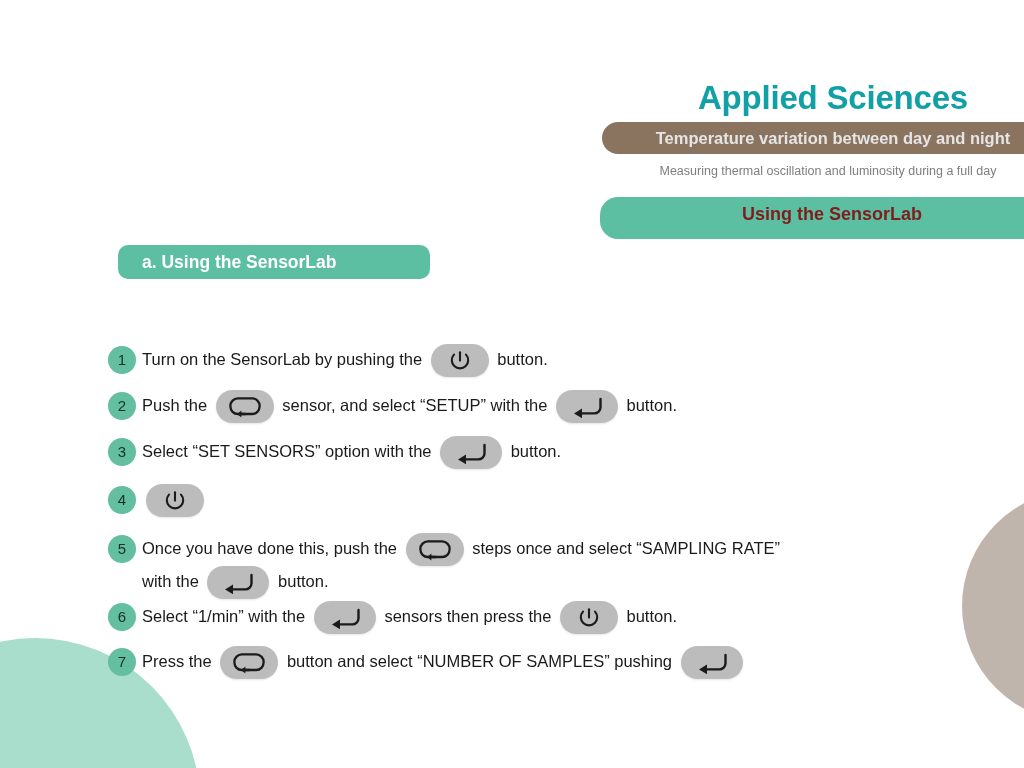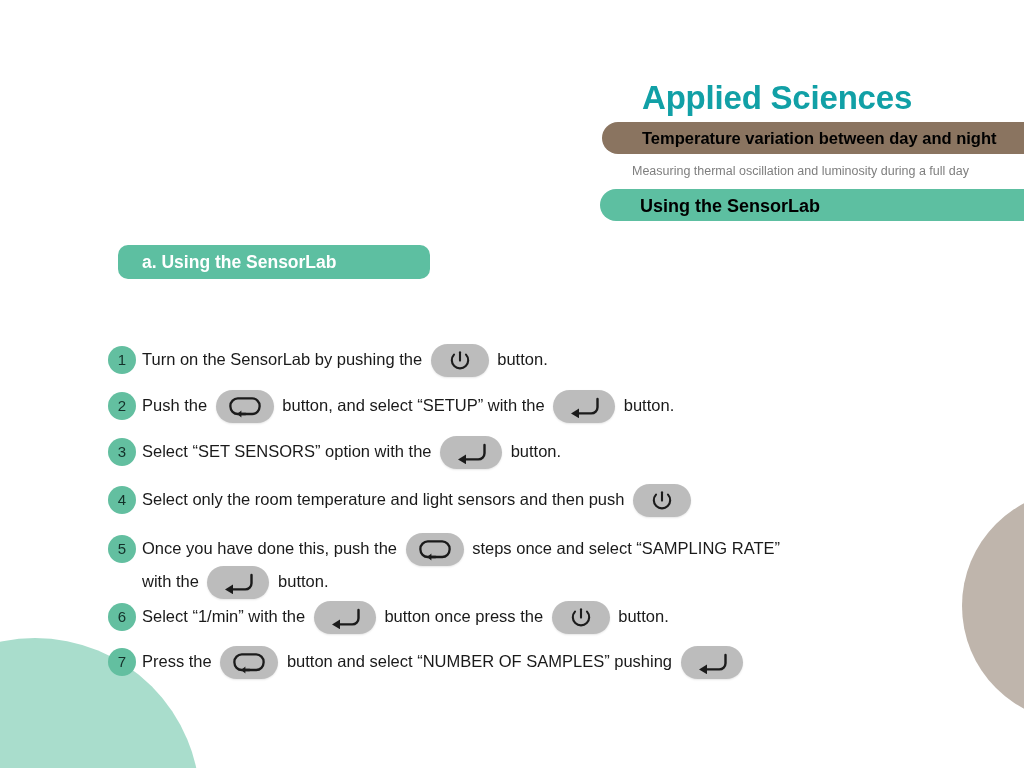--- a/index.html
+++ b/index.html
@@ -38,57 +38,58 @@
     background: #bfb5ac;
   }
 
   
   .header {
     position: absolute;
     left: 600px;
     top: 78px;
     width: 424px;
     z-index: 3;
+    text-align: center;
   }
   .brand-title {
     font-size: 33px;
     font-weight: bold;
     color: #11a0a6;
     letter-spacing: -0.2px;
     margin: 0 0 4px 42px;
     line-height: 40px;
     white-space: nowrap;
   }
   .topic-bar {
     background: #8a7460;
     border-radius: 16px 0 0 16px;
     height: 32px;
     line-height: 32px;
     margin-left: 2px;
     padding-left: 40px;
-    color: #000000;
+    color: #e5e5e5;
     font-size: 16.5px;
     font-weight: bold;
     white-space: nowrap;
     box-sizing: border-box;
   }
   .topic-sub {
     margin: 10px 0 0 32px;
     font-size: 12.5px;
     color: #7e7e7e;
     white-space: nowrap;
   }
   .section-bar-top {
-    margin-top: 11px;
+    margin-top: 19px;
     background: #5dbfa1;
     border-radius: 18px 0 0 18px;
-    height: 32px;
+    height: 42px;
     line-height: 35px;
     padding-left: 40px;
-    color: #000000;
+    color: #7f1d1d;
     font-size: 18px;
     font-weight: bold;
     white-space: nowrap;
     box-sizing: border-box;
   }
 
   
   .content {
     position: absolute;
     left: 0;
@@ -201,56 +202,56 @@
               <path d="M 13 4.2 L 13 12.6" stroke="#1b1b1b" stroke-width="2.1" fill="none" stroke-linecap="round"></path>
               <path d="M 7.0 6.6 A 8.2 8.2 0 1 0 19.0 6.6" stroke="#1b1b1b" stroke-width="2.1" fill="none" stroke-linecap="round"></path>
             </svg></span><span class="t"> button.</span></span>
       </div>
       <div class="step" style="margin-bottom: 13px;">
         <span class="step-badge">2</span>
         <span class="step-text"><span class="t">Push the </span><span class="btn-glyph btn-loop"><svg width="34" height="22" viewBox="0 0 34 22">
               <rect x="2.4" y="2.4" width="29.2" height="15.6" rx="7.4" ry="7.4" stroke="#1b1b1b" stroke-width="2.3" fill="none"></rect>
               <path d="M 17.5 18.0 L 11.0 18.0" stroke="#1b1b1b" stroke-width="2.3" fill="none" stroke-linecap="round"></path>
               <path d="M 13.4 14.6 L 9.2 18.0 L 13.4 21.4 Z" fill="#1b1b1b"></path>
-            </svg></span><span class="t"> button, and select “SETUP” with the </span><span class="btn-glyph btn-enter"><svg width="36" height="22" viewBox="0 0 36 22">
+            </svg></span><span class="t"> sensor, and select “SETUP” with the </span><span class="btn-glyph btn-enter"><svg width="36" height="22" viewBox="0 0 36 22">
               <path d="M 31.5 3.0 L 31.5 11.2 A 6.2 6.2 0 0 1 25.3 17.4 L 10.0 17.4" stroke="#1b1b1b" stroke-width="2.4" fill="none" stroke-linecap="round" stroke-linejoin="round"></path>
               <path d="M 13.0 12.6 L 5.0 17.4 L 13.0 22.2 Z" fill="#1b1b1b"></path>
             </svg></span><span class="t"> button.</span></span>
       </div>
       <div class="step" style="margin-bottom: 15px;">
         <span class="step-badge">3</span>
         <span class="step-text"><span class="t">Select “SET SENSORS” option with the </span><span class="btn-glyph btn-enter"><svg width="36" height="22" viewBox="0 0 36 22">
               <path d="M 31.5 3.0 L 31.5 11.2 A 6.2 6.2 0 0 1 25.3 17.4 L 10.0 17.4" stroke="#1b1b1b" stroke-width="2.4" fill="none" stroke-linecap="round" stroke-linejoin="round"></path>
               <path d="M 13.0 12.6 L 5.0 17.4 L 13.0 22.2 Z" fill="#1b1b1b"></path>
             </svg></span><span class="t"> button.</span></span>
       </div>
       <div class="step" style="margin-bottom: 16px;">
         <span class="step-badge">4</span>
-        <span class="step-text"><span class="t">Select only the room temperature and light sensors and then push </span><span class="btn-glyph btn-power"><svg width="26" height="26" viewBox="0 0 26 26">
+        <span class="step-text"><span class="btn-glyph btn-power"><svg width="26" height="26" viewBox="0 0 26 26">
               <path d="M 13 4.2 L 13 12.6" stroke="#1b1b1b" stroke-width="2.1" fill="none" stroke-linecap="round"></path>
               <path d="M 7.0 6.6 A 8.2 8.2 0 1 0 19.0 6.6" stroke="#1b1b1b" stroke-width="2.1" fill="none" stroke-linecap="round"></path>
             </svg></span></span>
       </div>
       <div class="step" style="margin-bottom: 2px;">
         <span class="step-badge">5</span>
         <span class="step-text"><span class="t">Once you have done this, push the </span><span class="btn-glyph btn-loop"><svg width="34" height="22" viewBox="0 0 34 22">
               <rect x="2.4" y="2.4" width="29.2" height="15.6" rx="7.4" ry="7.4" stroke="#1b1b1b" stroke-width="2.3" fill="none"></rect>
               <path d="M 17.5 18.0 L 11.0 18.0" stroke="#1b1b1b" stroke-width="2.3" fill="none" stroke-linecap="round"></path>
               <path d="M 13.4 14.6 L 9.2 18.0 L 13.4 21.4 Z" fill="#1b1b1b"></path>
             </svg></span><span class="t"> steps once and select “SAMPLING RATE”</span><br><span class="t">with the </span><span class="btn-glyph btn-enter"><svg width="36" height="22" viewBox="0 0 36 22">
               <path d="M 31.5 3.0 L 31.5 11.2 A 6.2 6.2 0 0 1 25.3 17.4 L 10.0 17.4" stroke="#1b1b1b" stroke-width="2.4" fill="none" stroke-linecap="round" stroke-linejoin="round"></path>
               <path d="M 13.0 12.6 L 5.0 17.4 L 13.0 22.2 Z" fill="#1b1b1b"></path>
             </svg></span><span class="t"> button.</span></span>
       </div>
       <div class="step" style="margin-bottom: 12px;">
         <span class="step-badge">6</span>
         <span class="step-text"><span class="t">Select “1/min” with the </span><span class="btn-glyph btn-enter"><svg width="36" height="22" viewBox="0 0 36 22">
               <path d="M 31.5 3.0 L 31.5 11.2 A 6.2 6.2 0 0 1 25.3 17.4 L 10.0 17.4" stroke="#1b1b1b" stroke-width="2.4" fill="none" stroke-linecap="round" stroke-linejoin="round"></path>
               <path d="M 13.0 12.6 L 5.0 17.4 L 13.0 22.2 Z" fill="#1b1b1b"></path>
-            </svg></span><span class="t"> button once press the </span><span class="btn-glyph btn-power"><svg width="26" height="26" viewBox="0 0 26 26">
+            </svg></span><span class="t"> sensors then press the </span><span class="btn-glyph btn-power"><svg width="26" height="26" viewBox="0 0 26 26">
               <path d="M 13 4.2 L 13 12.6" stroke="#1b1b1b" stroke-width="2.1" fill="none" stroke-linecap="round"></path>
               <path d="M 7.0 6.6 A 8.2 8.2 0 1 0 19.0 6.6" stroke="#1b1b1b" stroke-width="2.1" fill="none" stroke-linecap="round"></path>
             </svg></span><span class="t"> button.</span></span>
       </div>
       <div class="step" style="margin-bottom: 0px;">
         <span class="step-badge">7</span>
         <span class="step-text"><span class="t">Press the </span><span class="btn-glyph btn-loop"><svg width="34" height="22" viewBox="0 0 34 22">
               <rect x="2.4" y="2.4" width="29.2" height="15.6" rx="7.4" ry="7.4" stroke="#1b1b1b" stroke-width="2.3" fill="none"></rect>
               <path d="M 17.5 18.0 L 11.0 18.0" stroke="#1b1b1b" stroke-width="2.3" fill="none" stroke-linecap="round"></path>
               <path d="M 13.4 14.6 L 9.2 18.0 L 13.4 21.4 Z" fill="#1b1b1b"></path>

